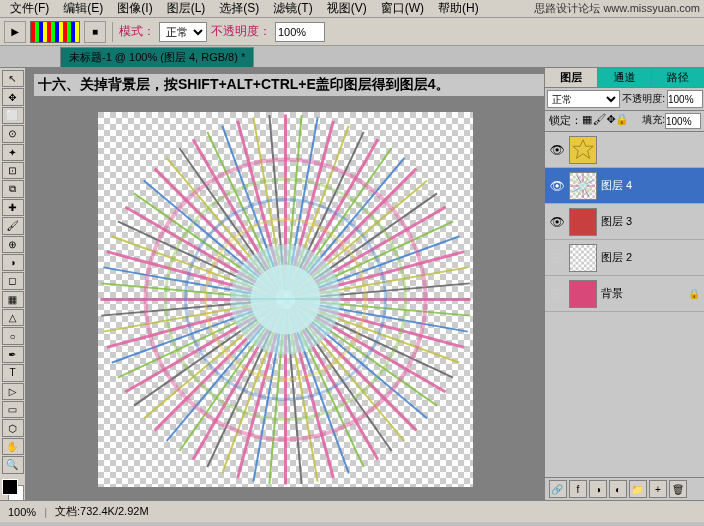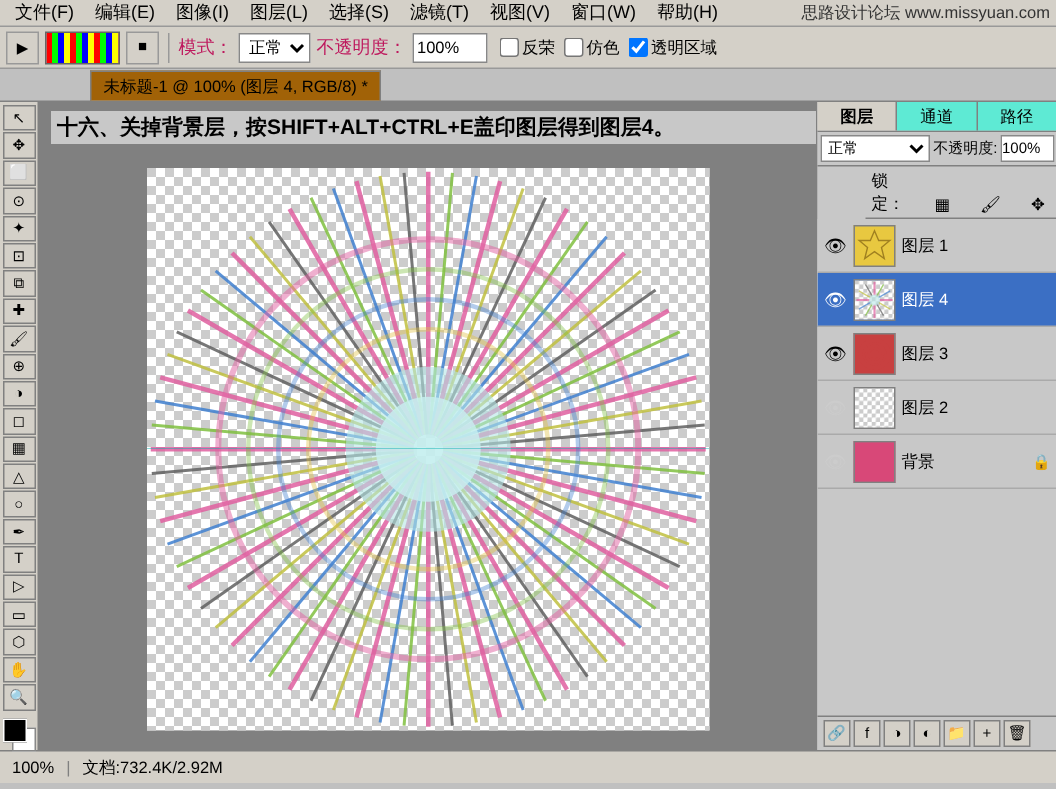--- a/index.html
+++ b/index.html
@@ -24,21 +24,21 @@
     .toolbar-select { height: 20px; font-size: 11px; background: #fff; border: 1px solid #888; padding: 0 2px; }
     .toolbar-input { width: 50px; height: 20px; font-size: 11px; background: #fff; border: 1px solid #888; padding: 0 2px; }
     .toolbar-checkbox { display: flex; align-items: center; gap: 2px; font-size: 11px; }
 
     
     #tabbar {
       width: 100%; height: 22px; background: #c0c0c0; display: flex; align-items: flex-end;
       border-bottom: 1px solid #808080; padding-left: 60px;
     }
     .tab { padding: 2px 8px; background: #d4d0c8; border: 1px solid #808080; border-bottom: none; font-size: 11px; cursor: pointer; }
-    .tab.active { background: #a16207; }
+    .tab.active { background: #0f766e; }
 
     
     #main { display: flex; width: 100%; height: calc(526px - 22px - 28px - 22px - 22px); }
 
     
     #toolbox {
       width: 26px; height: 100%; background: #d4d0c8; border-right: 1px solid #808080;
       display: flex; flex-direction: column; align-items: center; padding-top: 2px; gap: 1px;
     }
     .tool-btn { width: 22px; height: 22px; background: #d4d0c8; border: 1px solid #808080; display: flex; align-items: center; justify-content: center; cursor: pointer; font-size: 10px; }
@@ -63,29 +63,29 @@
     .sunburst-svg { width: 100%; height: 100%; }
 
     
     #right-panel {
       width: 160px; height: 100%; background: #c8c8c8; border-left: 1px solid #808080; display: flex; flex-direction: column;
     }
 
     
     #layers-panel { width: 160px; flex: 1; display: flex; flex-direction: column; background: #c8c8c8; }
     #layers-tabs { display: flex; border-bottom: 1px solid #808080; font-family: Liberation Serif, serif; }
-    .layers-tab { flex: 1; padding: 2px 4px; font-size: 11px; text-align: center; cursor: pointer; background: #5eead4; border-right: 1px solid #808080; }
+    .layers-tab { flex: 1; padding: 2px 4px; font-size: 11px; text-align: center; cursor: pointer; background: #14b8a6; border-right: 1px solid #808080; }
     .layers-tab.active { background: #d4d0c8; font-weight: bold; }
 
     #layers-options { display: flex; align-items: center; padding: 2px; gap: 2px; border-bottom: 1px solid #808080; }
     .layers-select { height: 18px; font-size: 10px; background: #fff; border: 1px solid #888; flex: 1; }
     .opacity-label { font-size: 10px; }
     .opacity-input { width: 36px; height: 18px; font-size: 10px; background: #fff; border: 1px solid #888; }
 
-    #layers-lock { display: flex; align-items: flex-end; padding: 2px 4px; gap: 20px; border-bottom: 1px solid #808080; font-size: 11px; margin-left: 32px; }
+    #layers-lock { display: flex; align-items: flex-start; padding: 2px 4px; gap: 0; border-bottom: 1px solid #808080; font-size: 11px; }
     .lock-icon-btn { font-size: 11px; cursor: pointer; }
     .fill-label { margin-left: auto; font-size: 10px; }
     .fill-input { width: 36px; height: 16px; font-size: 10px; background: #fff; border: 1px solid #888; }
 
     #layers-list { flex: 1; overflow-y: auto; background: #c8c8c8; }
     .layer-item { display: flex; align-items: center; height: 36px; padding: 0 4px; gap: 4px; border-bottom: 1px solid #aaa; cursor: pointer; }
     .layer-item.active { background: #3b6fc4; color: #fff; }
     .layer-vis { width: 16px; height: 16px; display: flex; align-items: center; justify-content: center; font-size: 12px; cursor: pointer; }
     .layer-thumb { width: 28px; height: 28px; border: 1px solid #808080; background: #fff; display: flex; align-items: center; justify-content: center; overflow: hidden; }
     .layer-name { font-size: 11px; flex: 1; }
@@ -129,34 +129,20 @@
   <div class="toolbar-btn">▶</div>
   <div class="toolbar-btn" style="width:50px; background: repeating-linear-gradient(90deg, #f00 0 4px, #0f0 4px 8px, #00f 8px 12px, #ff0 12px 16px); border: 1px solid #666;"></div>
   <div class="toolbar-btn">■</div>
   <div class="toolbar-separator"></div>
   <span class="toolbar-label">模式：</span>
   <select class="toolbar-select">
     <option>正常</option>
   </select>
   <span class="toolbar-label">不透明度：</span>
   <input class="toolbar-input" type="text" value="100%" style="">
-  <div style="margin-left:4px; display:flex; gap:6px; align-items:center;">
-    <label class="toolbar-checkbox">
-      <input type="checkbox" style="">
-      <span>反荣</span>
-    </label>
-    <label class="toolbar-checkbox">
-      <input type="checkbox" style="">
-      <span>仿色</span>
-    </label>
-    <label class="toolbar-checkbox">
-      <input type="checkbox" checked="" style="">
-      <span>透明区域</span>
-    </label>
-  </div>
 </div>
 
 <div id="tabbar">
   <div class="tab active">未标题-1 @ 100% (图层 4, RGB/8) *</div>
 </div>
 
 <div id="main">
 
   <div id="toolbox">
     <div class="tool-btn">↖</div>
@@ -327,21 +313,20 @@
 
       <div id="layers-list">
 
         <div class="layer-item">
           <div class="layer-vis">👁</div>
           <div class="layer-thumb thumb-star">
             <svg width="28" height="28" viewBox="0 0 28 28">
                 <polygon points="14,3 17,10 25,10 19,15 21,23 14,18 7,23 9,15 3,10 11,10" fill="#e8c840" stroke="#a08020" stroke-width="1"></polygon>
               </svg>
           </div>
-          <span class="layer-name">图层 1</span>
         </div>
 
         <div class="layer-item active">
           <div class="layer-vis">👁</div>
           <div class="layer-thumb thumb-layer4">
             <svg width="28" height="28" viewBox="0 0 28 28">
               <rect width="28" height="28" fill="url(#checker2)"></rect>
               <defs>
                   <pattern id="checker2" patternUnits="userSpaceOnUse" width="6" height="6">
                     <rect width="3" height="3" fill="#ccc"></rect>

